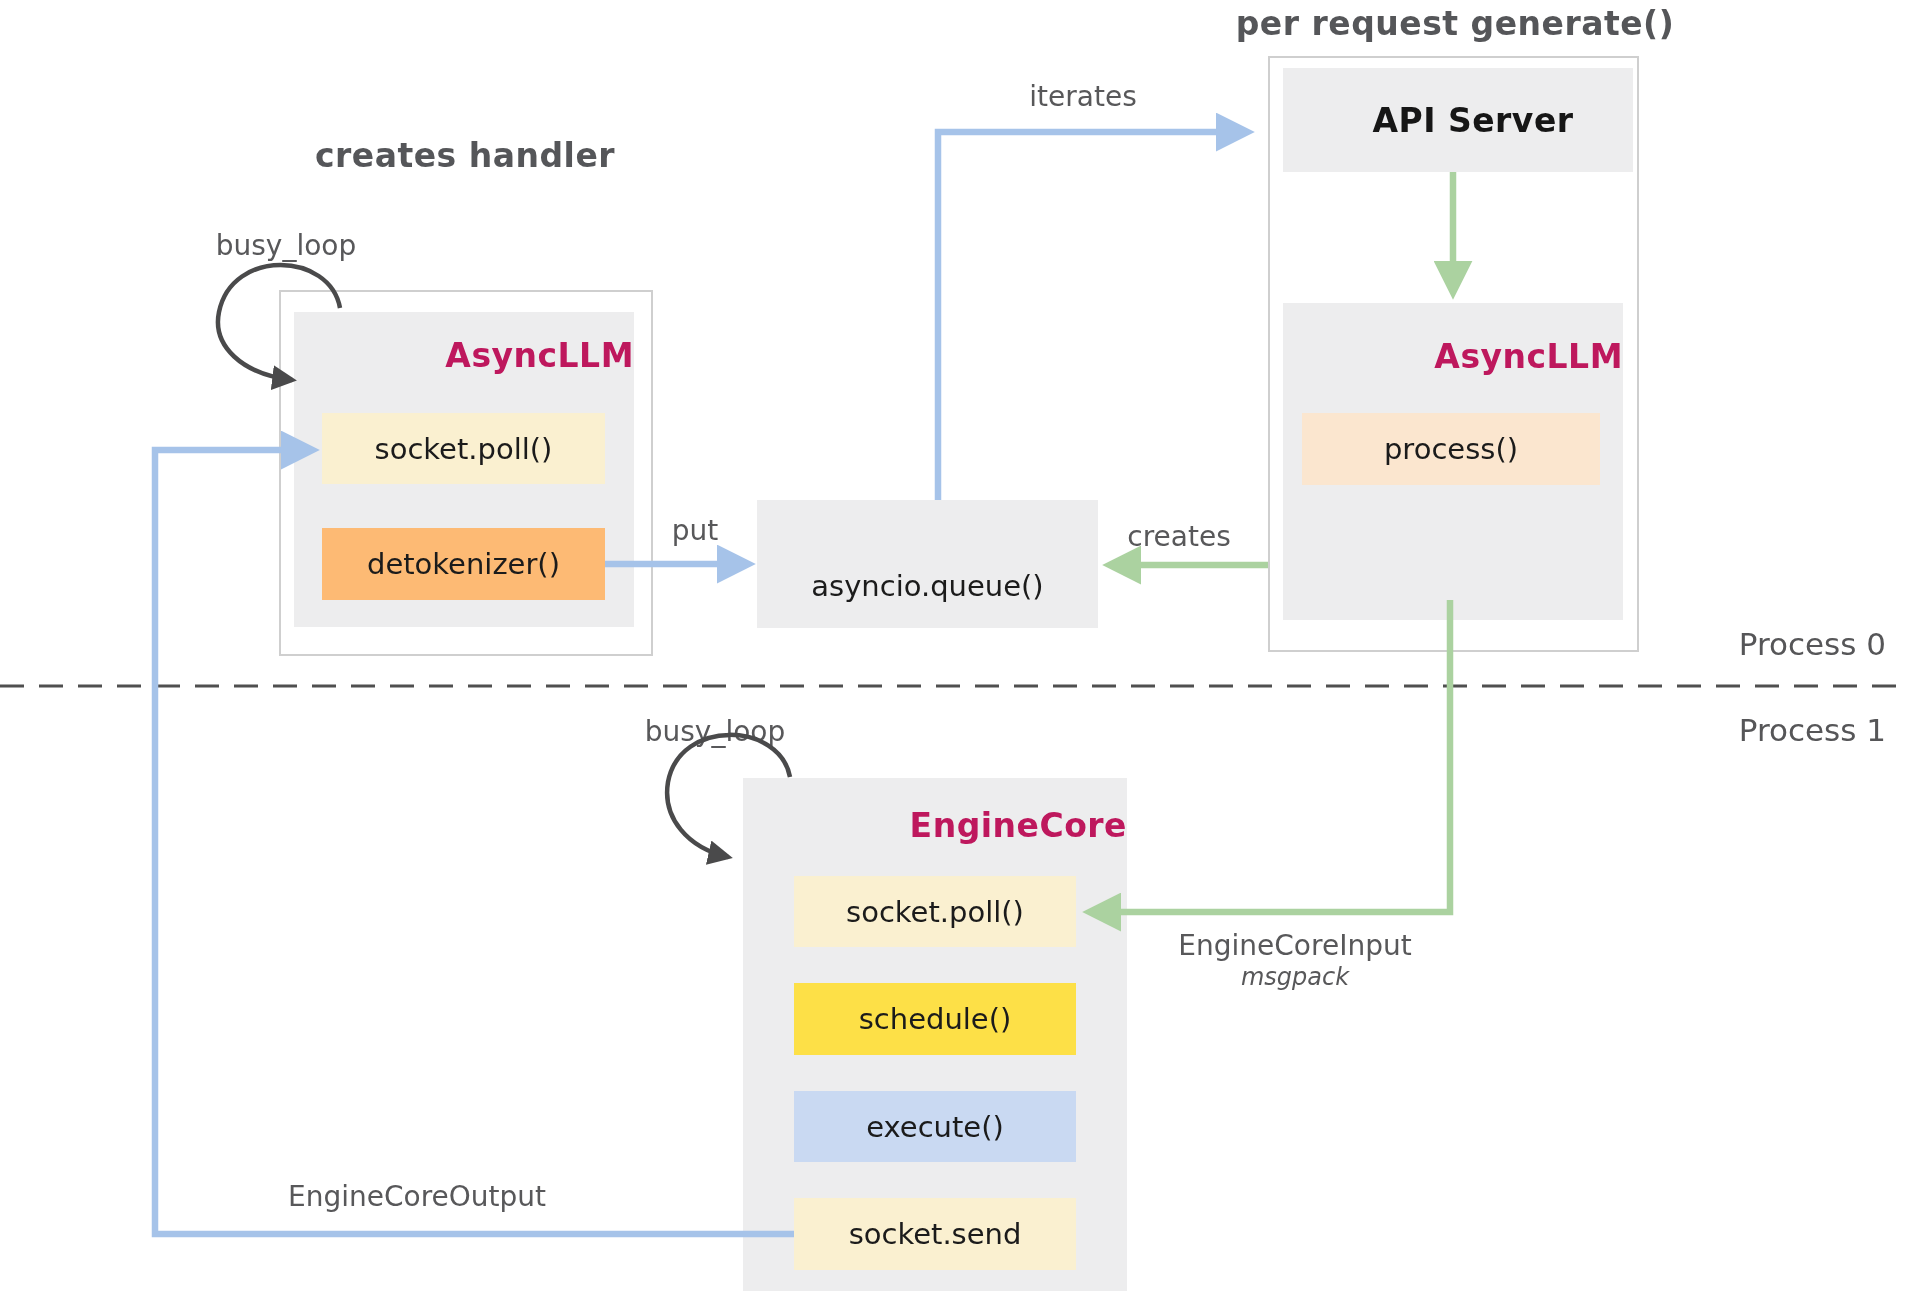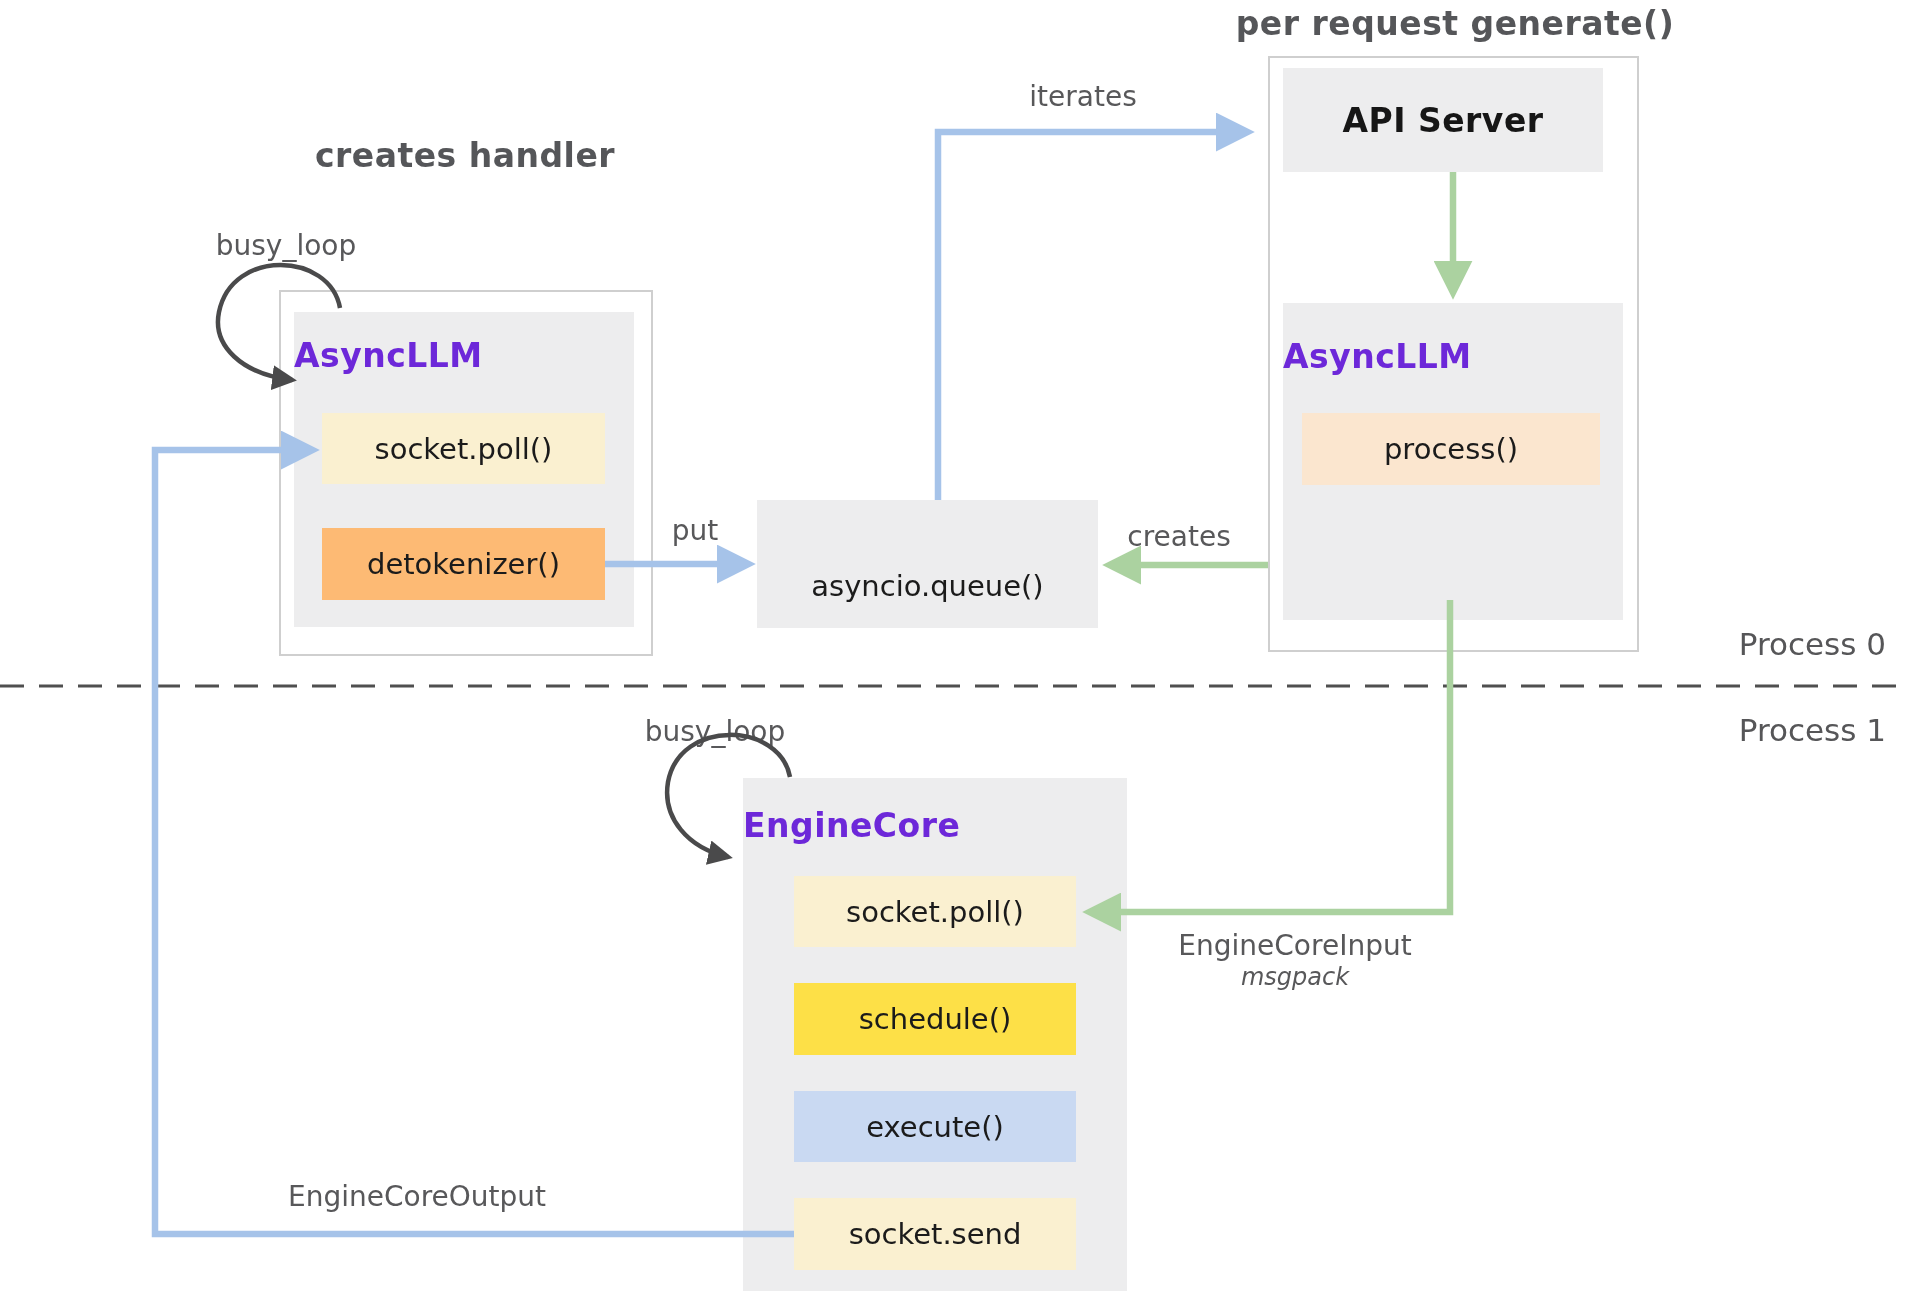--- a/index.html
+++ b/index.html
@@ -2,22 +2,22 @@
 <html><head>
 <meta charset="utf-8">
 <style>
   html,body{margin:0;padding:0;background:#ffffff;}
   .canvas{
     position:relative; width:1910px; height:1312px; background:#ffffff;
     font-family:"DejaVu Sans","Liberation Sans",sans-serif; overflow:hidden;
   }
   .frame{position:absolute; background:#ffffff; border:2px solid #cfcfcf; box-sizing:border-box;}
   .group{position:absolute; background:#ededee;}
-  .heading{position:absolute; left:0; width:100%; text-align:left;
-    font-weight:bold; font-size:33px; color:#6d28d9; letter-spacing:0.5px;}
+  .heading{position:absolute; left:0; width:100%; text-align:right;
+    font-weight:bold; font-size:33px; color:#be185d; letter-spacing:0.5px;}
   .center-flex{display:flex; align-items:center; justify-content:center;}
   .pill{position:absolute; display:flex; align-items:center; justify-content:center;
     font-size:29px; color:#1b1b1b;}
   .c-yellow{background:#faf0d0;}
   .c-pink{background:#fdba74;}
   .c-peach{background:#fbe6cf;}
   .c-green{background:#fde047;}
   .c-blue{background:#c9d9f2;}
   .title{position:absolute; transform:translateX(-50%); font-weight:bold;
     font-size:33px; color:#555659; white-space:nowrap; letter-spacing:0.5px;}
@@ -38,21 +38,21 @@
   <div class="title" style="left:1455px; top:4px;">per request generate()</div>
 
   <div class="frame" style="left:279px; top:290px; width:374px; height:366px;"></div>
   <div class="group" style="left:294px; top:312px; width:340px; height:315px;">
     <div class="heading" style="top:24px;">AsyncLLM</div>
     <div class="pill c-yellow" style="left:28px; top:101px; width:283px; height:71px;">socket.poll()</div>
     <div class="pill c-pink" style="left:28px; top:216px; width:283px; height:72px;">detokenizer()</div>
   </div>
 
   <div class="frame" style="left:1268px; top:56px; width:371px; height:596px;"></div>
-  <div class="group center-flex" style="left:1283px; top:68px; width:320px; height:104px;">
+  <div class="group center-flex" style="left:1283px; top:68px; width:320px; height:104px;padding-left:30px;">
     <div style="font-weight:bold; font-size:33px; color:#161616; letter-spacing:0.5px;">API Server</div>
   </div>
   <div class="group" style="left:1283px; top:303px; width:340px; height:317px;">
     <div class="heading" style="top:34px;">AsyncLLM</div>
     <div class="pill c-peach" style="left:19px; top:110px; width:298px; height:72px;">process()</div>
   </div>
 
   <div class="group center-flex" style="left:757px; top:500px; width:341px; height:128px;">
     <div style="font-size:29px; color:#1b1b1b;margin-top:44px;">asyncio.queue()</div>
   </div>

